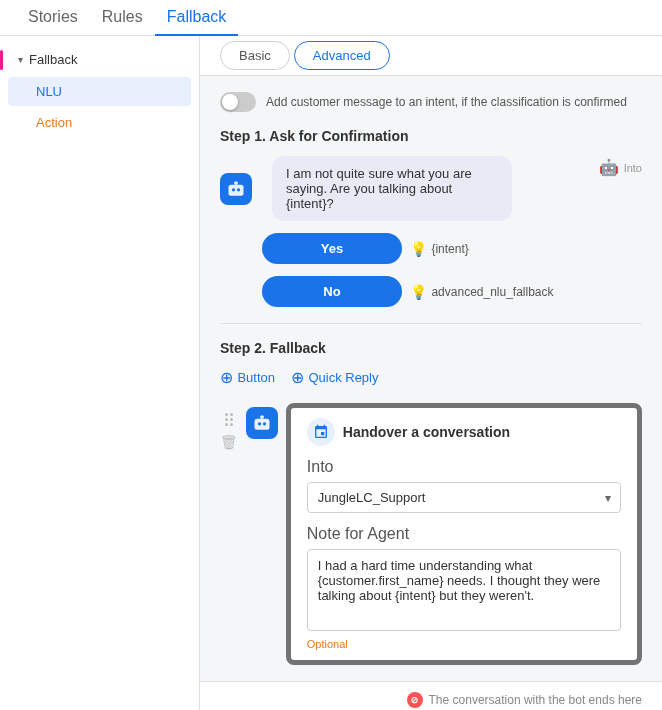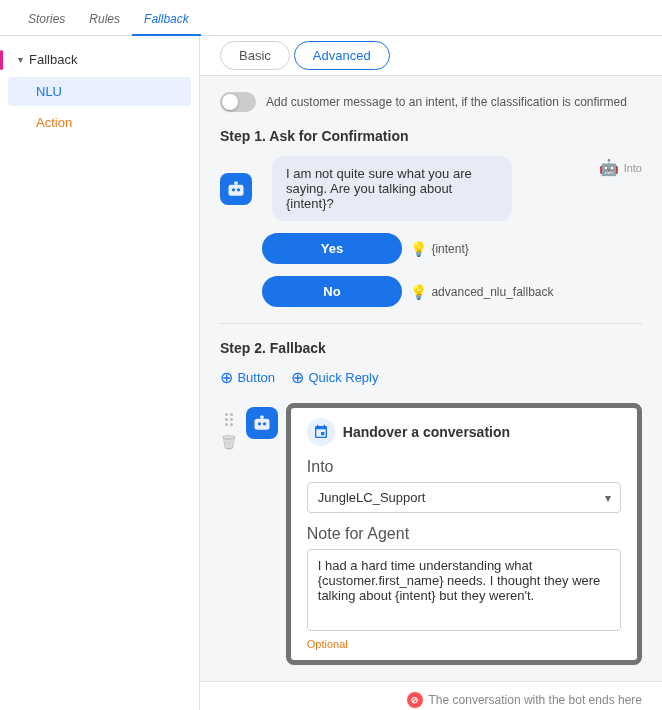--- a/index.html
+++ b/index.html
@@ -1,20 +1,20 @@
 <!DOCTYPE html>
 <html><head>
   <meta charset="utf-8">
   <style>
     * { box-sizing: border-box; margin: 0; padding: 0; }
     body { font-family: -apple-system, BlinkMacSystemFont, 'Segoe UI', sans-serif; font-size: 13px; background: #f5f6f7; color: #333; width: 662px; height: 710px; overflow: hidden; display: flex; flex-direction: column; }
 
     
     .top-nav { display: flex; background: #fff; border-bottom: 1px solid #e0e0e0; padding: 0 16px; height: 36px; align-items: flex-end; }
-    .top-nav-item { padding: 8px 12px; font-size: 12px; color: #666; cursor: pointer; border-bottom: 2px solid transparent; margin-bottom: -1px; font-style: italic; }
+    .top-nav-item { padding: 8px 12px; font-size: 16px; color: #666; cursor: pointer; border-bottom: 2px solid transparent; margin-bottom: -1px; }
     .top-nav-item.active { color: #1a73e8; border-bottom: 2px solid #1a73e8; font-weight: 500; }
 
     
     .main-layout { display: flex; flex: 1; overflow: hidden; }
 
     
     .sidebar { width: 200px; background: #fff; border-right: 1px solid #e0e0e0; padding-top: 8px; }
     .sidebar-section { display: flex; align-items: center; padding: 8px 12px; font-size: 13px; color: #333; cursor: pointer; }
     .sidebar-section .chevron { font-size: 10px; margin-right: 6px; color: #666; }
     .sidebar-section .label { font-weight: 500; }

